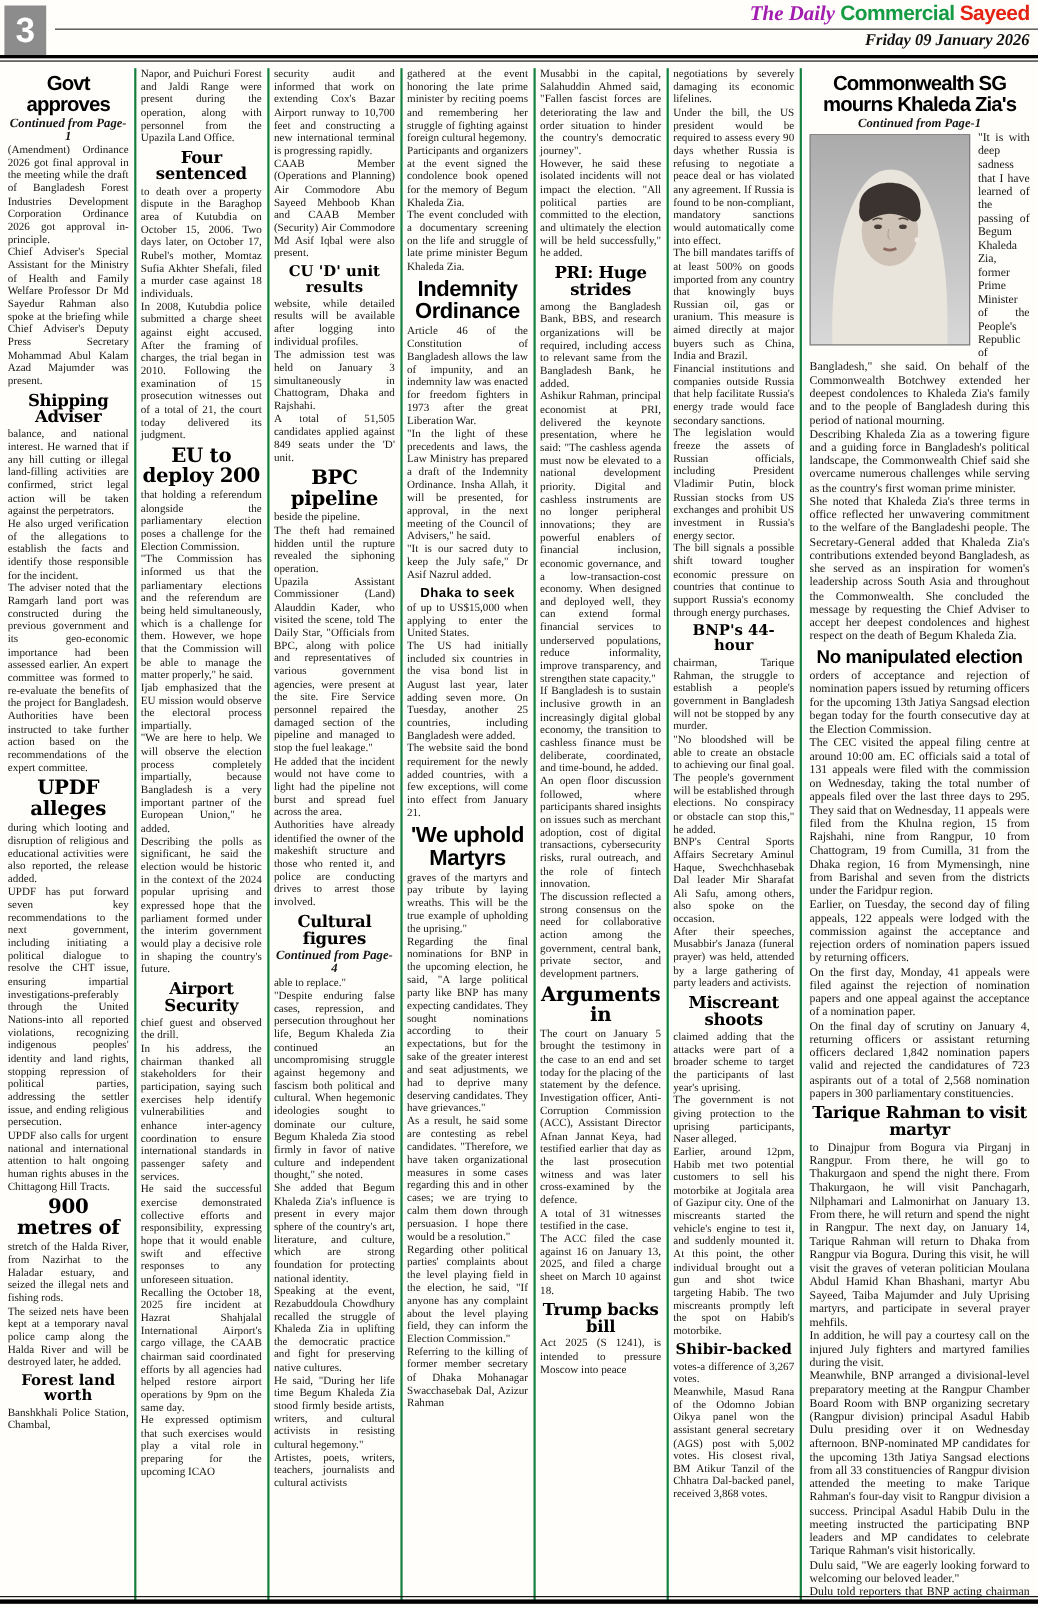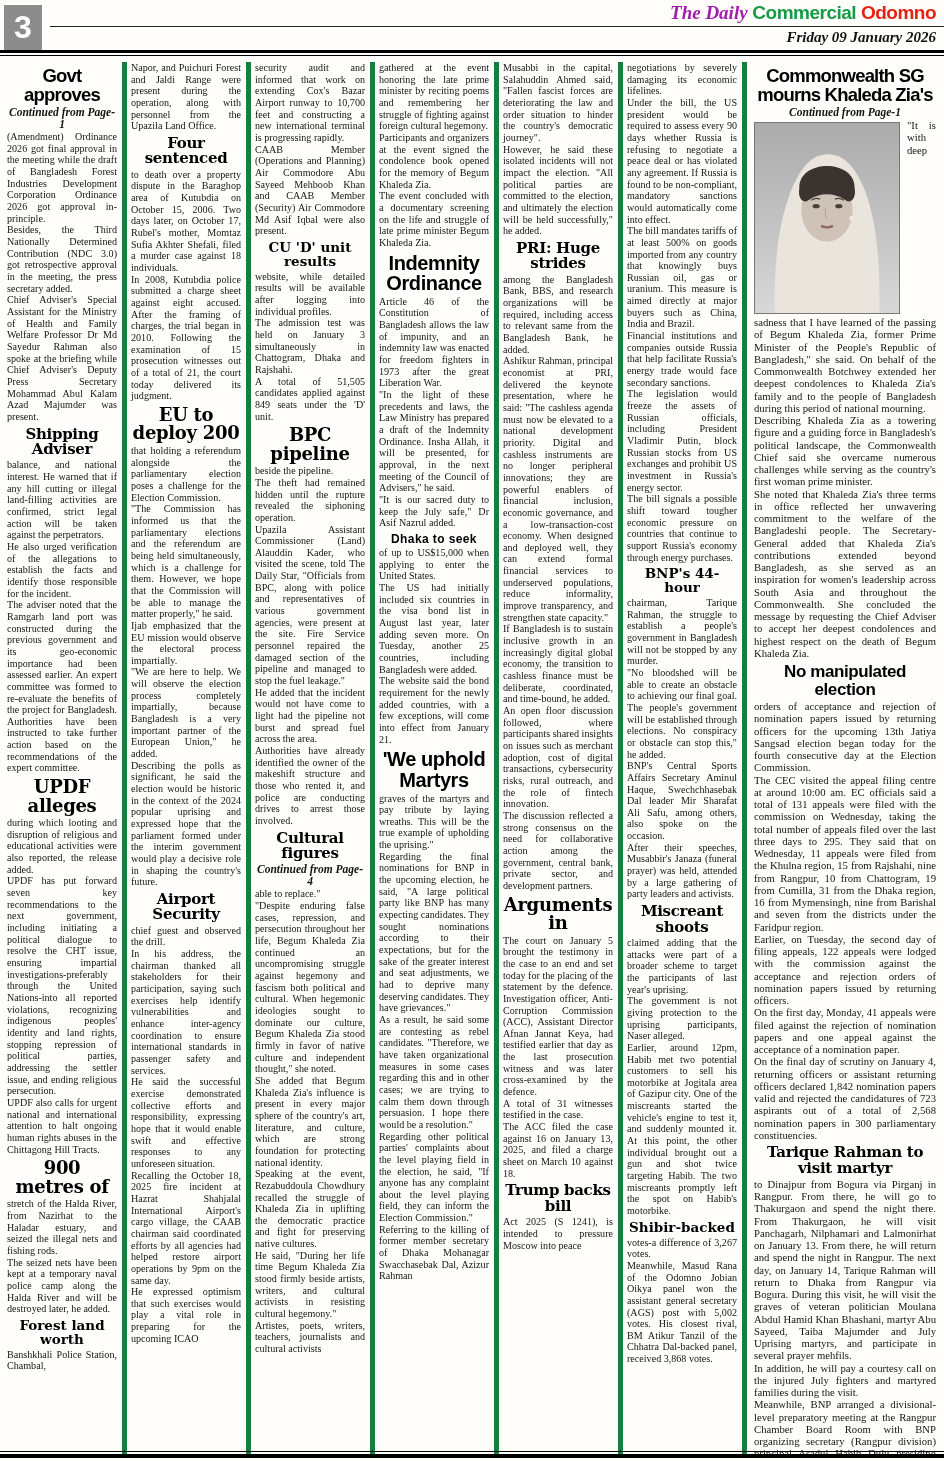--- a/index.html
+++ b/index.html
@@ -14,21 +14,21 @@
   .mast-title{font-size:19px;font-weight:bold;line-height:22px;white-space:nowrap;}
   .mast-title .daily{font-family:"Liberation Serif",serif;font-style:italic;color:#a21caf;}
   .mast-title .commercial{font-family:"Liberation Sans",sans-serif;color:#149b43;letter-spacing:-0.5px;}
   .mast-title .times{font-family:"Liberation Sans",sans-serif;color:#e42313;letter-spacing:-0.5px;}
   .mast-thin-rule{position:absolute;left:50px;right:0;top:26px;border-top:1px solid #222;height:0;}
   .mast-date{font-size:15px;font-style:italic;font-weight:bold;margin-top:5px;
         font-family:"Liberation Serif",serif;color:#111;}
   .top-rule{margin-top:0;height:2px;border-top:3px solid #000;border-bottom:1px solid #000;}
   
   .columns{display:flex;padding:6px 6px 0 6px;height:1394px;overflow:hidden;align-items:stretch;}
-  .col{flex:0 0 110px;max-width:110px;padding:0 5px 0 4px;border-right:5px solid #15803d;overflow:hidden;}
+  .col{flex:0 0 110px;max-width:110px;padding:0 5px 0 4px;border-right:2px solid #15803d;overflow:hidden;}
   .col:first-child{padding-left:1px;}
   .col.wide{flex:1 1 auto;max-width:none;border-right:none;padding:0 2px 0 7px;}
   .para{margin:0;font-size:10.1px;line-height:11.65px;text-align:justify;}
   .wide .para{font-size:10.7px;line-height:12.25px;}
   .headline{text-align:center;font-weight:bold;margin:4px 0 2px;line-height:1.03;color:#000;}
   .sans-lg{font-family:"Liberation Sans",sans-serif;font-size:18.5px;letter-spacing:-0.8px;}
   .sans-md{font-family:"Liberation Sans",sans-serif;font-size:17px;letter-spacing:-0.4px;}
   .sans{font-family:"Liberation Sans",sans-serif;font-size:20px;letter-spacing:-0.4px;}
   .slab{font-family:"Liberation Sans",sans-serif;font-size:12px;letter-spacing:0.4px;}
   .serif{font-family:"DejaVu Serif","Liberation Serif",serif;font-size:15px;letter-spacing:-0.3px;}
@@ -48,33 +48,32 @@
 <div class="page">
   <div class="masthead">
     <div class="pagenum-box">
       <span>3</span>
     </div>
     <div class="mast-thin-rule"></div>
     <div class="mast-right">
       <div class="mast-title">
         <span class="daily">The Daily</span>
         <span class="commercial">Commercial</span>
-        <span class="times">Odomno</span>
+        <span class="times">Sayeed</span>
       </div>
       <div class="mast-date">Friday 09 January 2026</div>
     </div>
   </div>
   <div class="top-rule"></div>
 
   <div class="columns">
       <div class="col">
         <div class="headline sans-lg">Govt approves</div>
         <div class="continued">Continued from Page-1</div>
         <p class="para">(Amendment) Ordinance 2026 got final approval in the meeting while the draft of Bangladesh Forest Industries Development Corporation Ordinance 2026 got approval in-principle.</p>
-        <p class="para">Besides, the Third Nationally Determined Contribution (NDC 3.0) got retrospective approval in the meeting, the press secretary added.</p>
         <p class="para">Chief Adviser's Special Assistant for the Ministry of Health and Family Welfare Professor Dr Md Sayedur Rahman also spoke at the briefing while Chief Adviser's Deputy Press Secretary Mohammad Abul Kalam Azad Majumder was present.</p>
         <div class="headline serif">Shipping Adviser</div>
         <p class="para">balance, and national interest. He warned that if any hill cutting or illegal land-filling activities are confirmed, strict legal action will be taken against the perpetrators.</p>
         <p class="para">He also urged verification of the allegations to establish the facts and identify those responsible for the incident.</p>
         <p class="para">The adviser noted that the Ramgarh land port was constructed during the previous government and its geo-economic importance had been assessed earlier. An expert committee was formed to re-evaluate the benefits of the project for Bangladesh. Authorities have been instructed to take further action based on the recommendations of the expert committee.</p>
         <div class="headline serif-lg">UPDF alleges</div>
         <p class="para">during which looting and disruption of religious and educational activities were also reported, the release added.</p>
         <p class="para">UPDF has put forward seven key recommendations to the next government, including initiating a political dialogue to resolve the CHT issue, ensuring impartial investigations-preferably through the United Nations-into all reported violations, recognizing indigenous peoples' identity and land rights, stopping repression of political parties, addressing the settler issue, and ending religious persecution.</p>
         <p class="para">UPDF also calls for urgent national and international attention to halt ongoing human rights abuses in the Chittagong Hill Tracts.</p>
         <div class="headline serif-lg">900 metres of</div>

